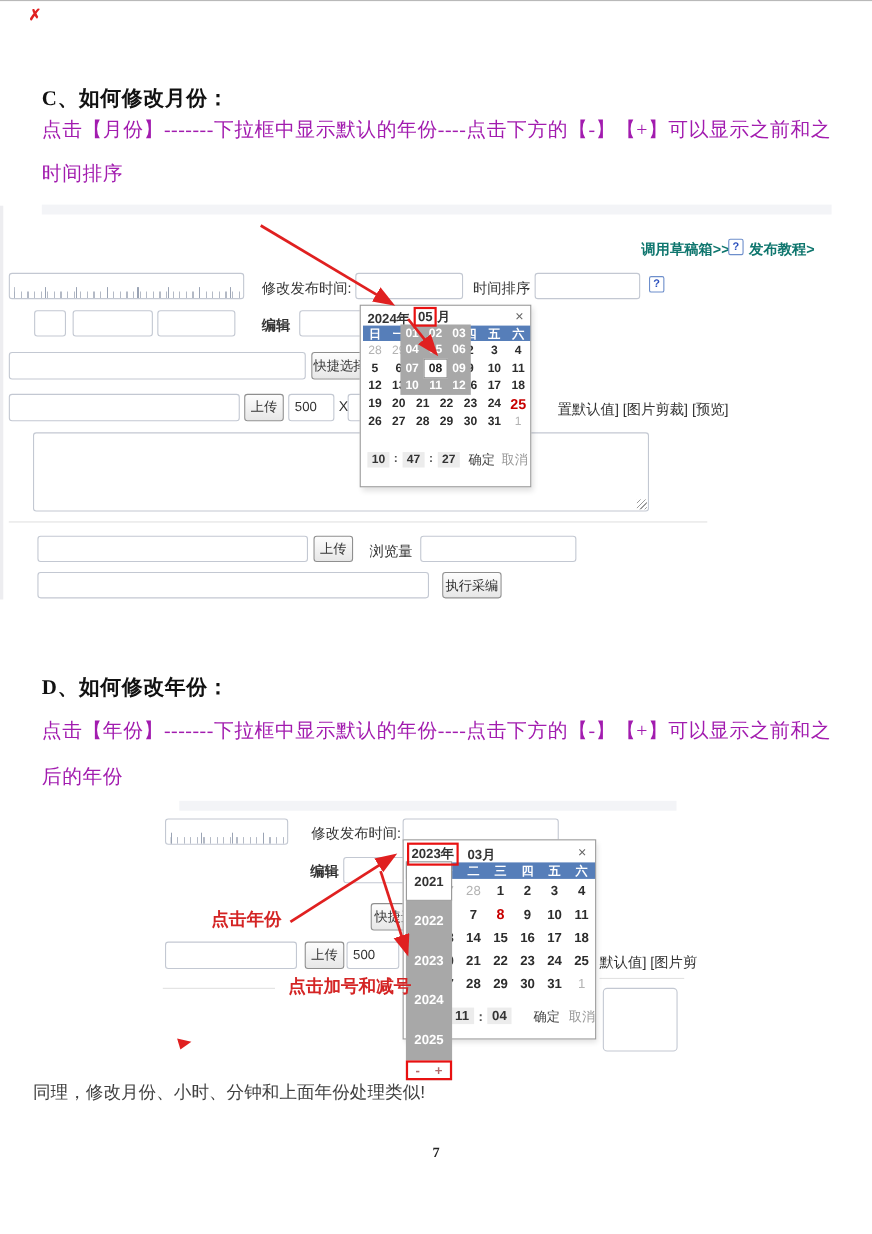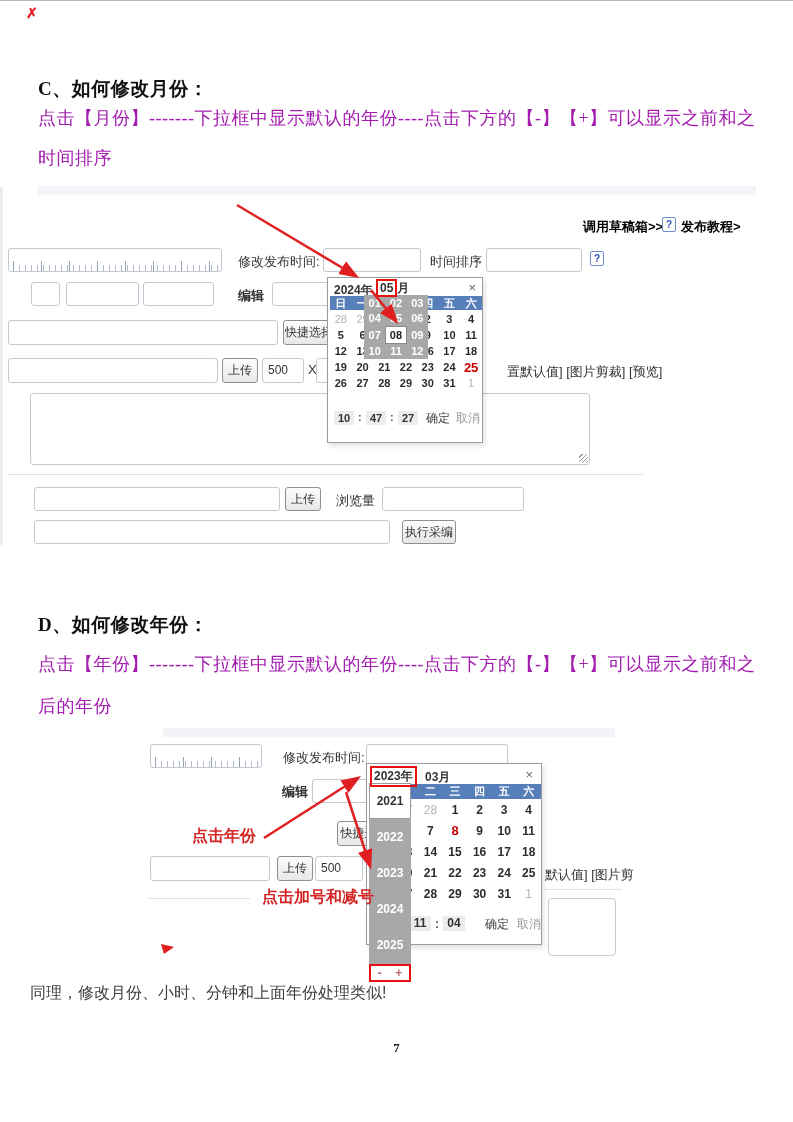--- a/index.html
+++ b/index.html
@@ -18,21 +18,21 @@
   .ruler{background-image:
       repeating-linear-gradient(90deg,#9aa3b4 0 1px,transparent 1px 28px),
       repeating-linear-gradient(90deg,#b4bac6 0 1px,transparent 1px 6px);
       background-size:100% 10px,100% 6px;background-position:4px bottom,4px bottom;
       background-repeat:no-repeat,no-repeat;}
   .lbl{position:absolute;font-size:13px;color:#333;white-space:nowrap;}
   .btn{position:absolute;border:1px solid #8f8f8f;border-radius:3px;
        background:linear-gradient(#fdfdfd,#e7e7e7);font-size:12px;color:#333;
        display:flex;align-items:center;justify-content:center;overflow:hidden;
        white-space:nowrap;box-sizing:border-box;}
-  .redlink{position:absolute;font-size:13px;font-weight:bold;color:#000000;white-space:nowrap;cursor:pointer;}
+  .redlink{position:absolute;font-size:13px;font-weight:bold;color:#0f766e;white-space:nowrap;cursor:pointer;}
   .help{position:absolute;width:14px;height:15px;border:1px solid #6d8ecb;background:#fff;
         color:#2b50bd;font-size:10px;font-weight:bold;display:flex;align-items:center;
         justify-content:center;border-radius:2px;box-sizing:border-box;}
   .divider{position:absolute;height:1px;background:#e2e2e2;}
   .tarea{position:absolute;background:#fff;border:1px solid #c3c8d2;border-radius:3px;box-sizing:border-box;}
   .tarea .grip{position:absolute;right:1px;bottom:1px;width:9px;height:9px;
         background:repeating-linear-gradient(135deg,transparent 0 2px,#9a9a9a 2px 3px);}
   
   .cal{position:absolute;background:#fff;border:1px solid #9b9b9b;z-index:10;
        box-shadow:2px 3px 5px rgba(0,0,0,.12);box-sizing:border-box;}

